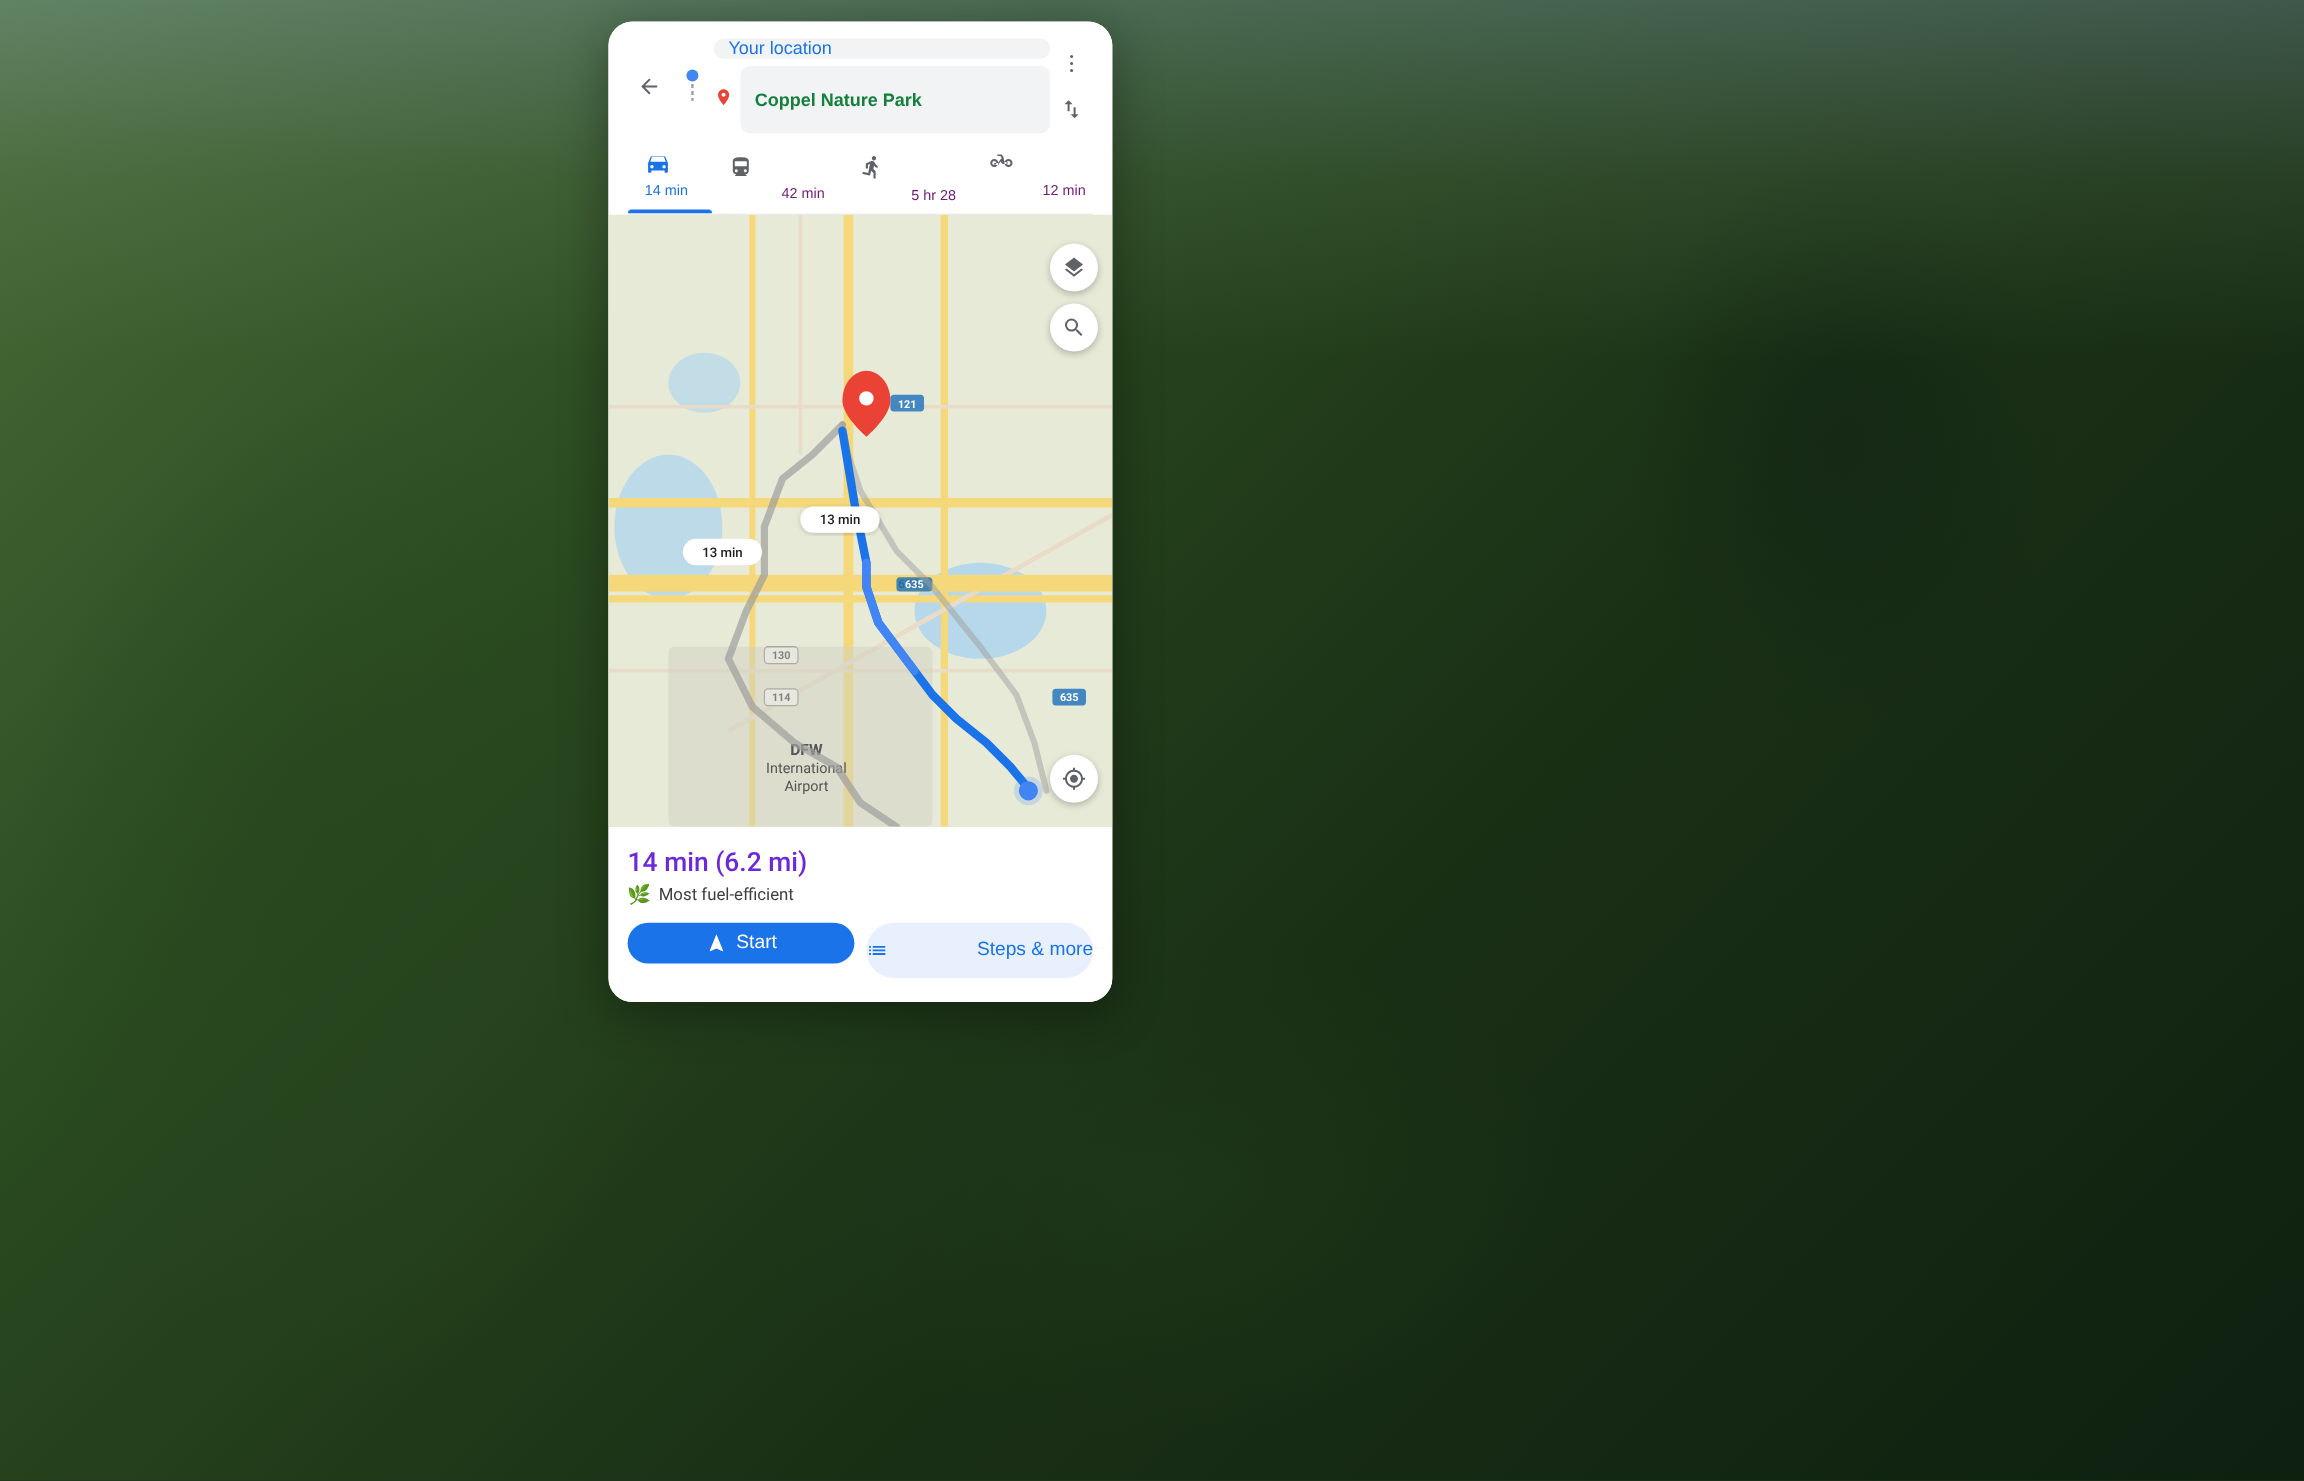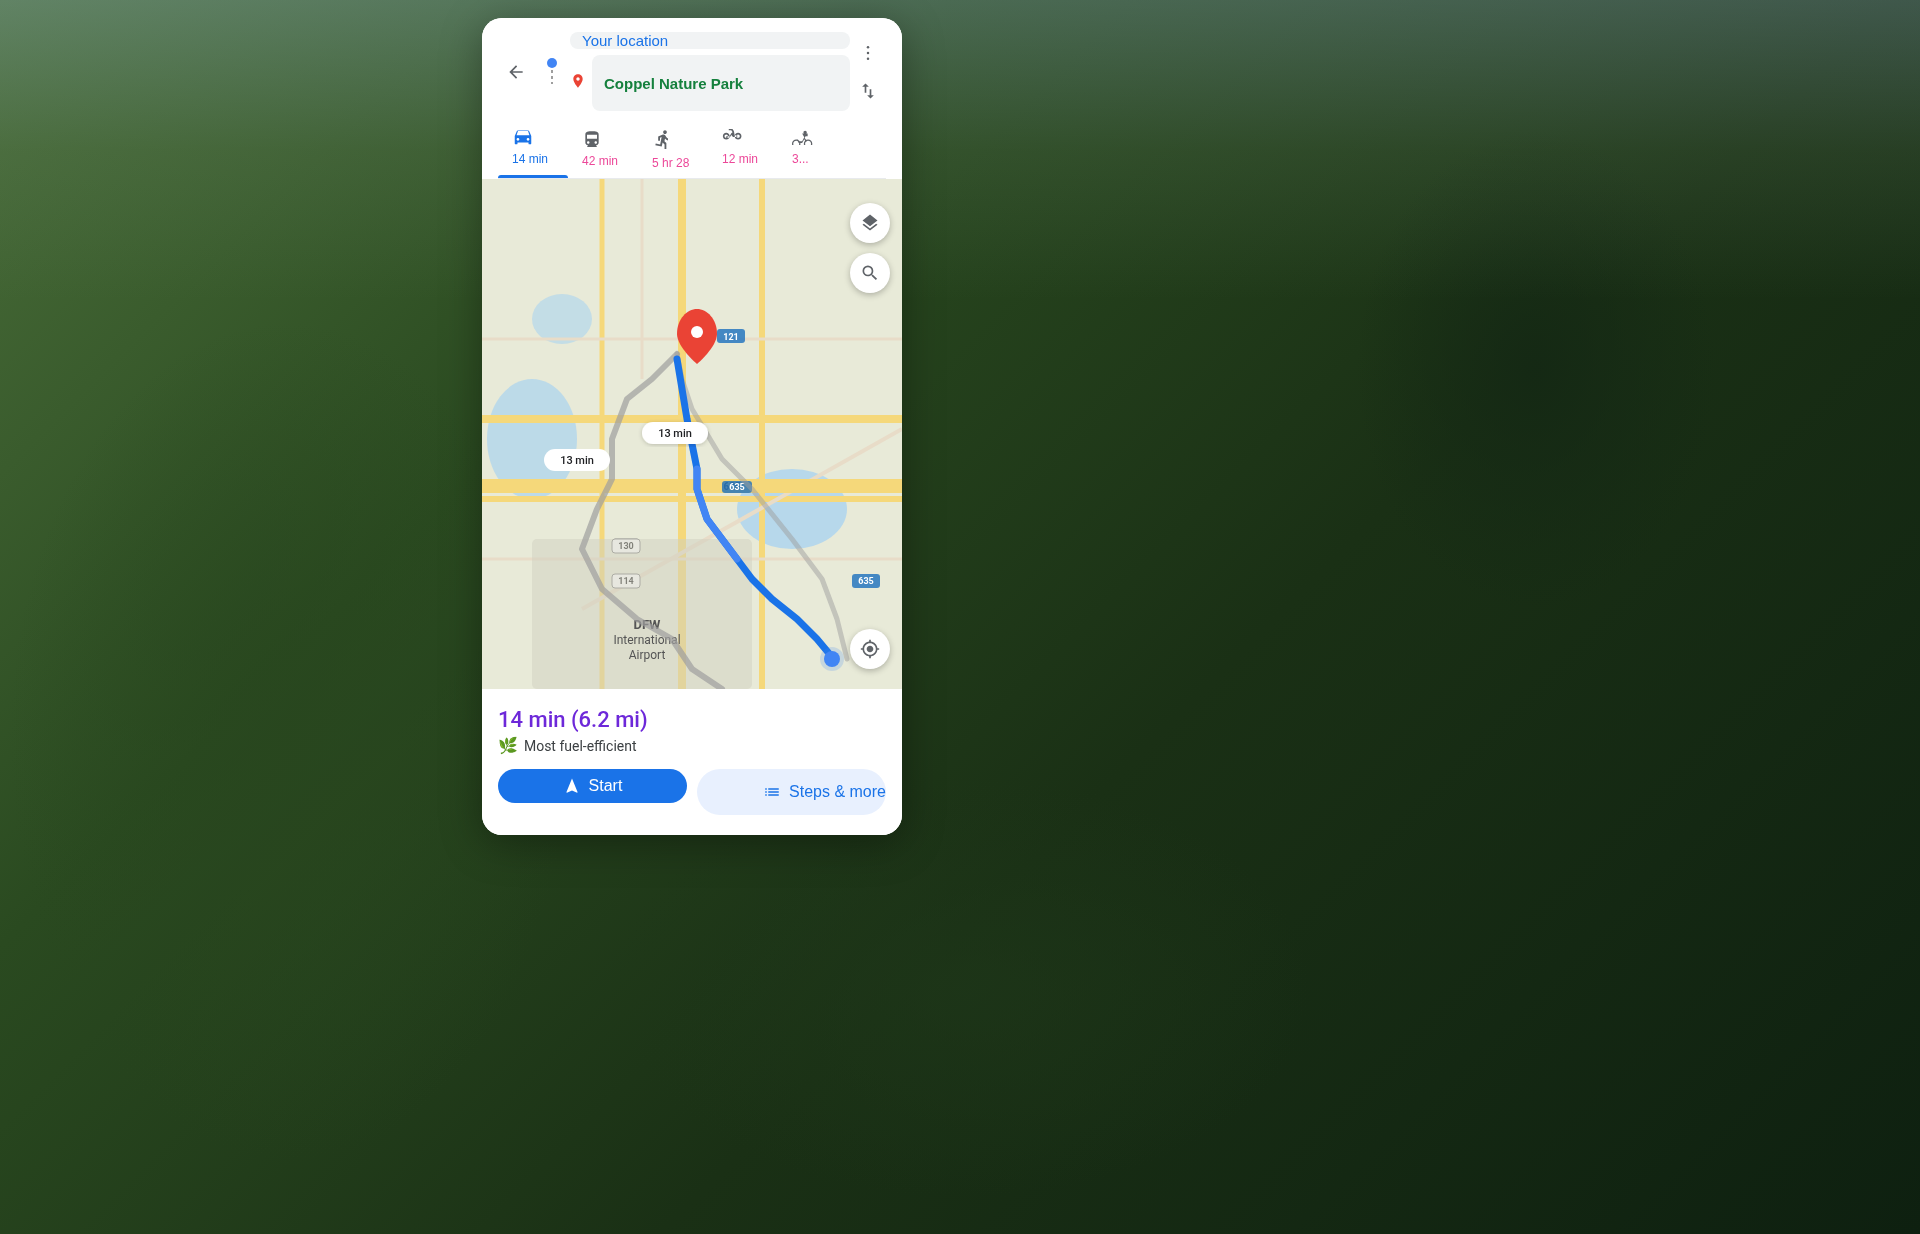--- a/index.html
+++ b/index.html
@@ -34,21 +34,21 @@
       content: '';
       position: absolute;
       top: 0; left: 0; right: 0;
       height: 300px;
       background: linear-gradient(180deg, rgba(150,180,200,0.3) 0%, rgba(100,130,100,0.2) 50%, transparent 100%);
     }
 
     
     .maps-card {
       position: absolute;
-      left: 482px;
+      left: 507px;
       top: 18px;
       width: 420px;
       background: #fff;
       border-radius: 20px;
       box-shadow: 0 8px 40px rgba(0,0,0,0.35);
       overflow: hidden;
     }
 
     
     .header {
@@ -199,21 +199,22 @@
       margin-bottom: 2px;
     }
 
     .tab-label {
       font-size: 12px;
       font-weight: 500;
       color: inherit;
     }
 
     .transport-tab:not(.active) .tab-label {
-      color: #ec4899;
+      color: #701a75;
+      margin-left: 44px;
     }
 
     
     .map-container {
       height: 510px;
       background: #e8ead8;
       position: relative;
       overflow: hidden;
     }
 
@@ -300,21 +301,21 @@
       height: 46px;
       background: #e8f0fe;
       border: none;
       border-radius: 23px;
       color: #1a73e8;
       font-size: 16px;
       font-weight: 500;
       cursor: pointer;
       display: flex;
       align-items: center;
-      justify-content: flex-end;
+      justify-content: space-between;
       gap: 8px;
     }
 
     
     .route-svg {
       position: absolute;
       inset: 0;
       width: 100%;
       height: 100%;
     }

